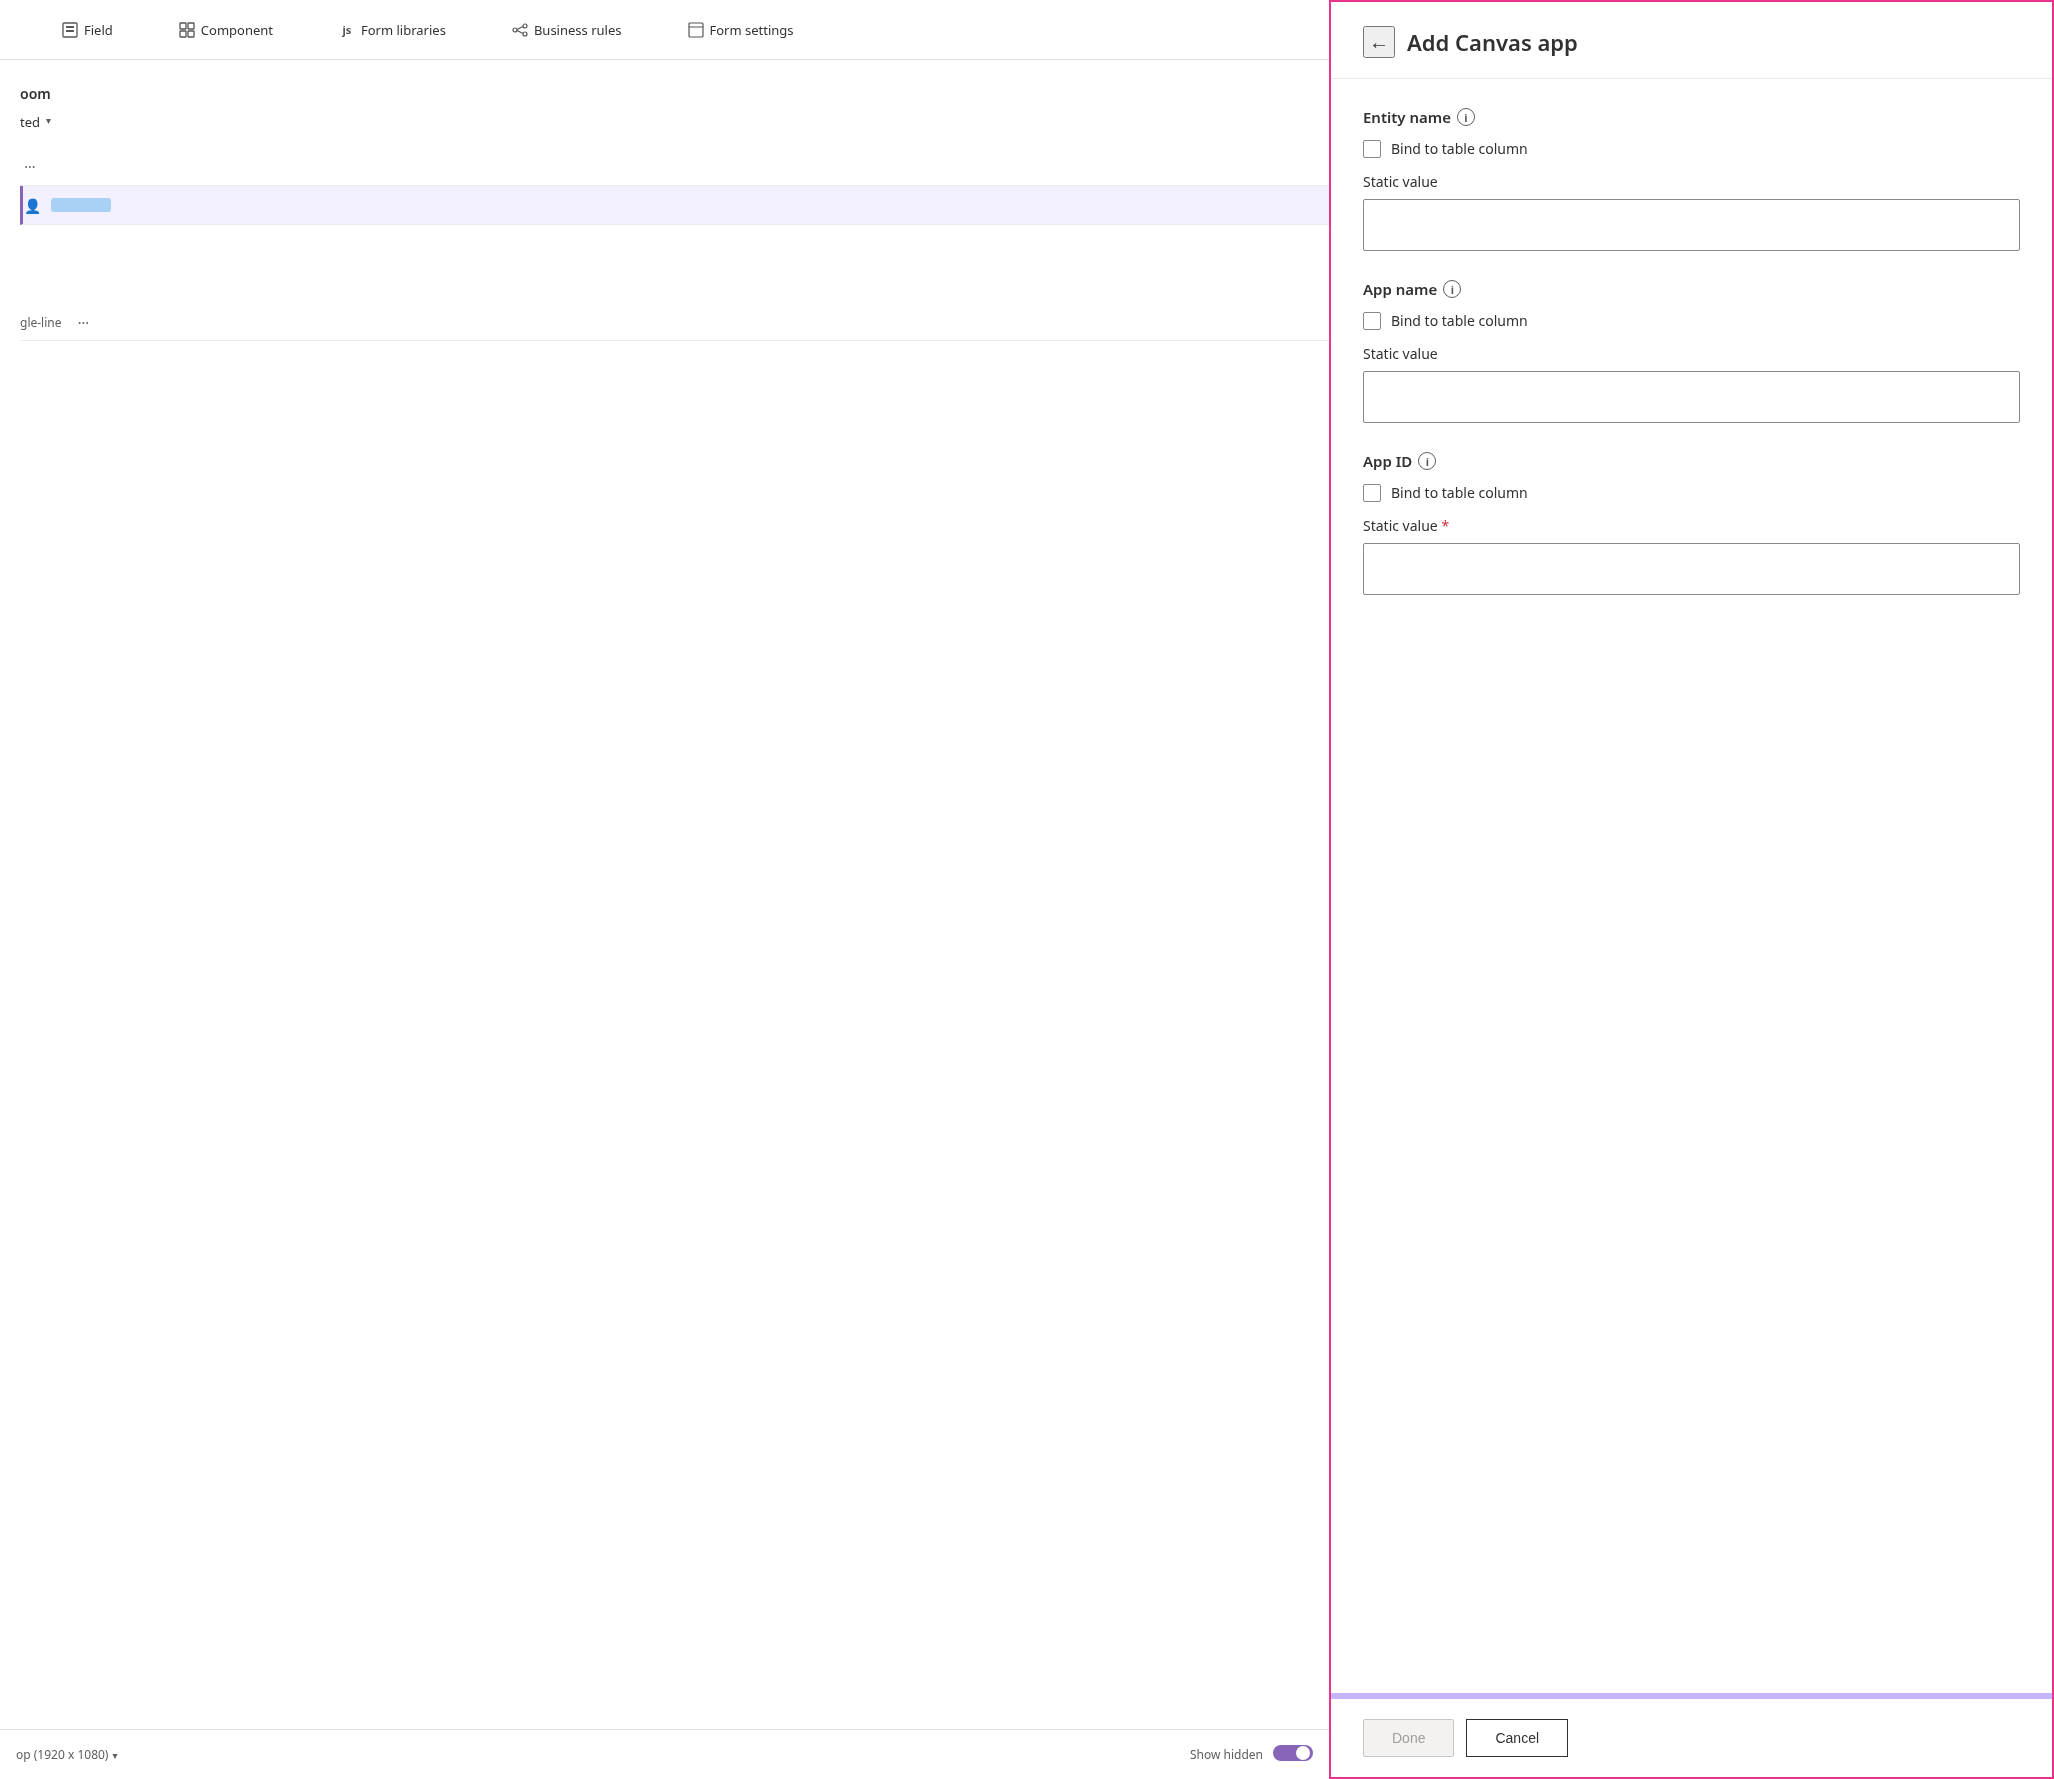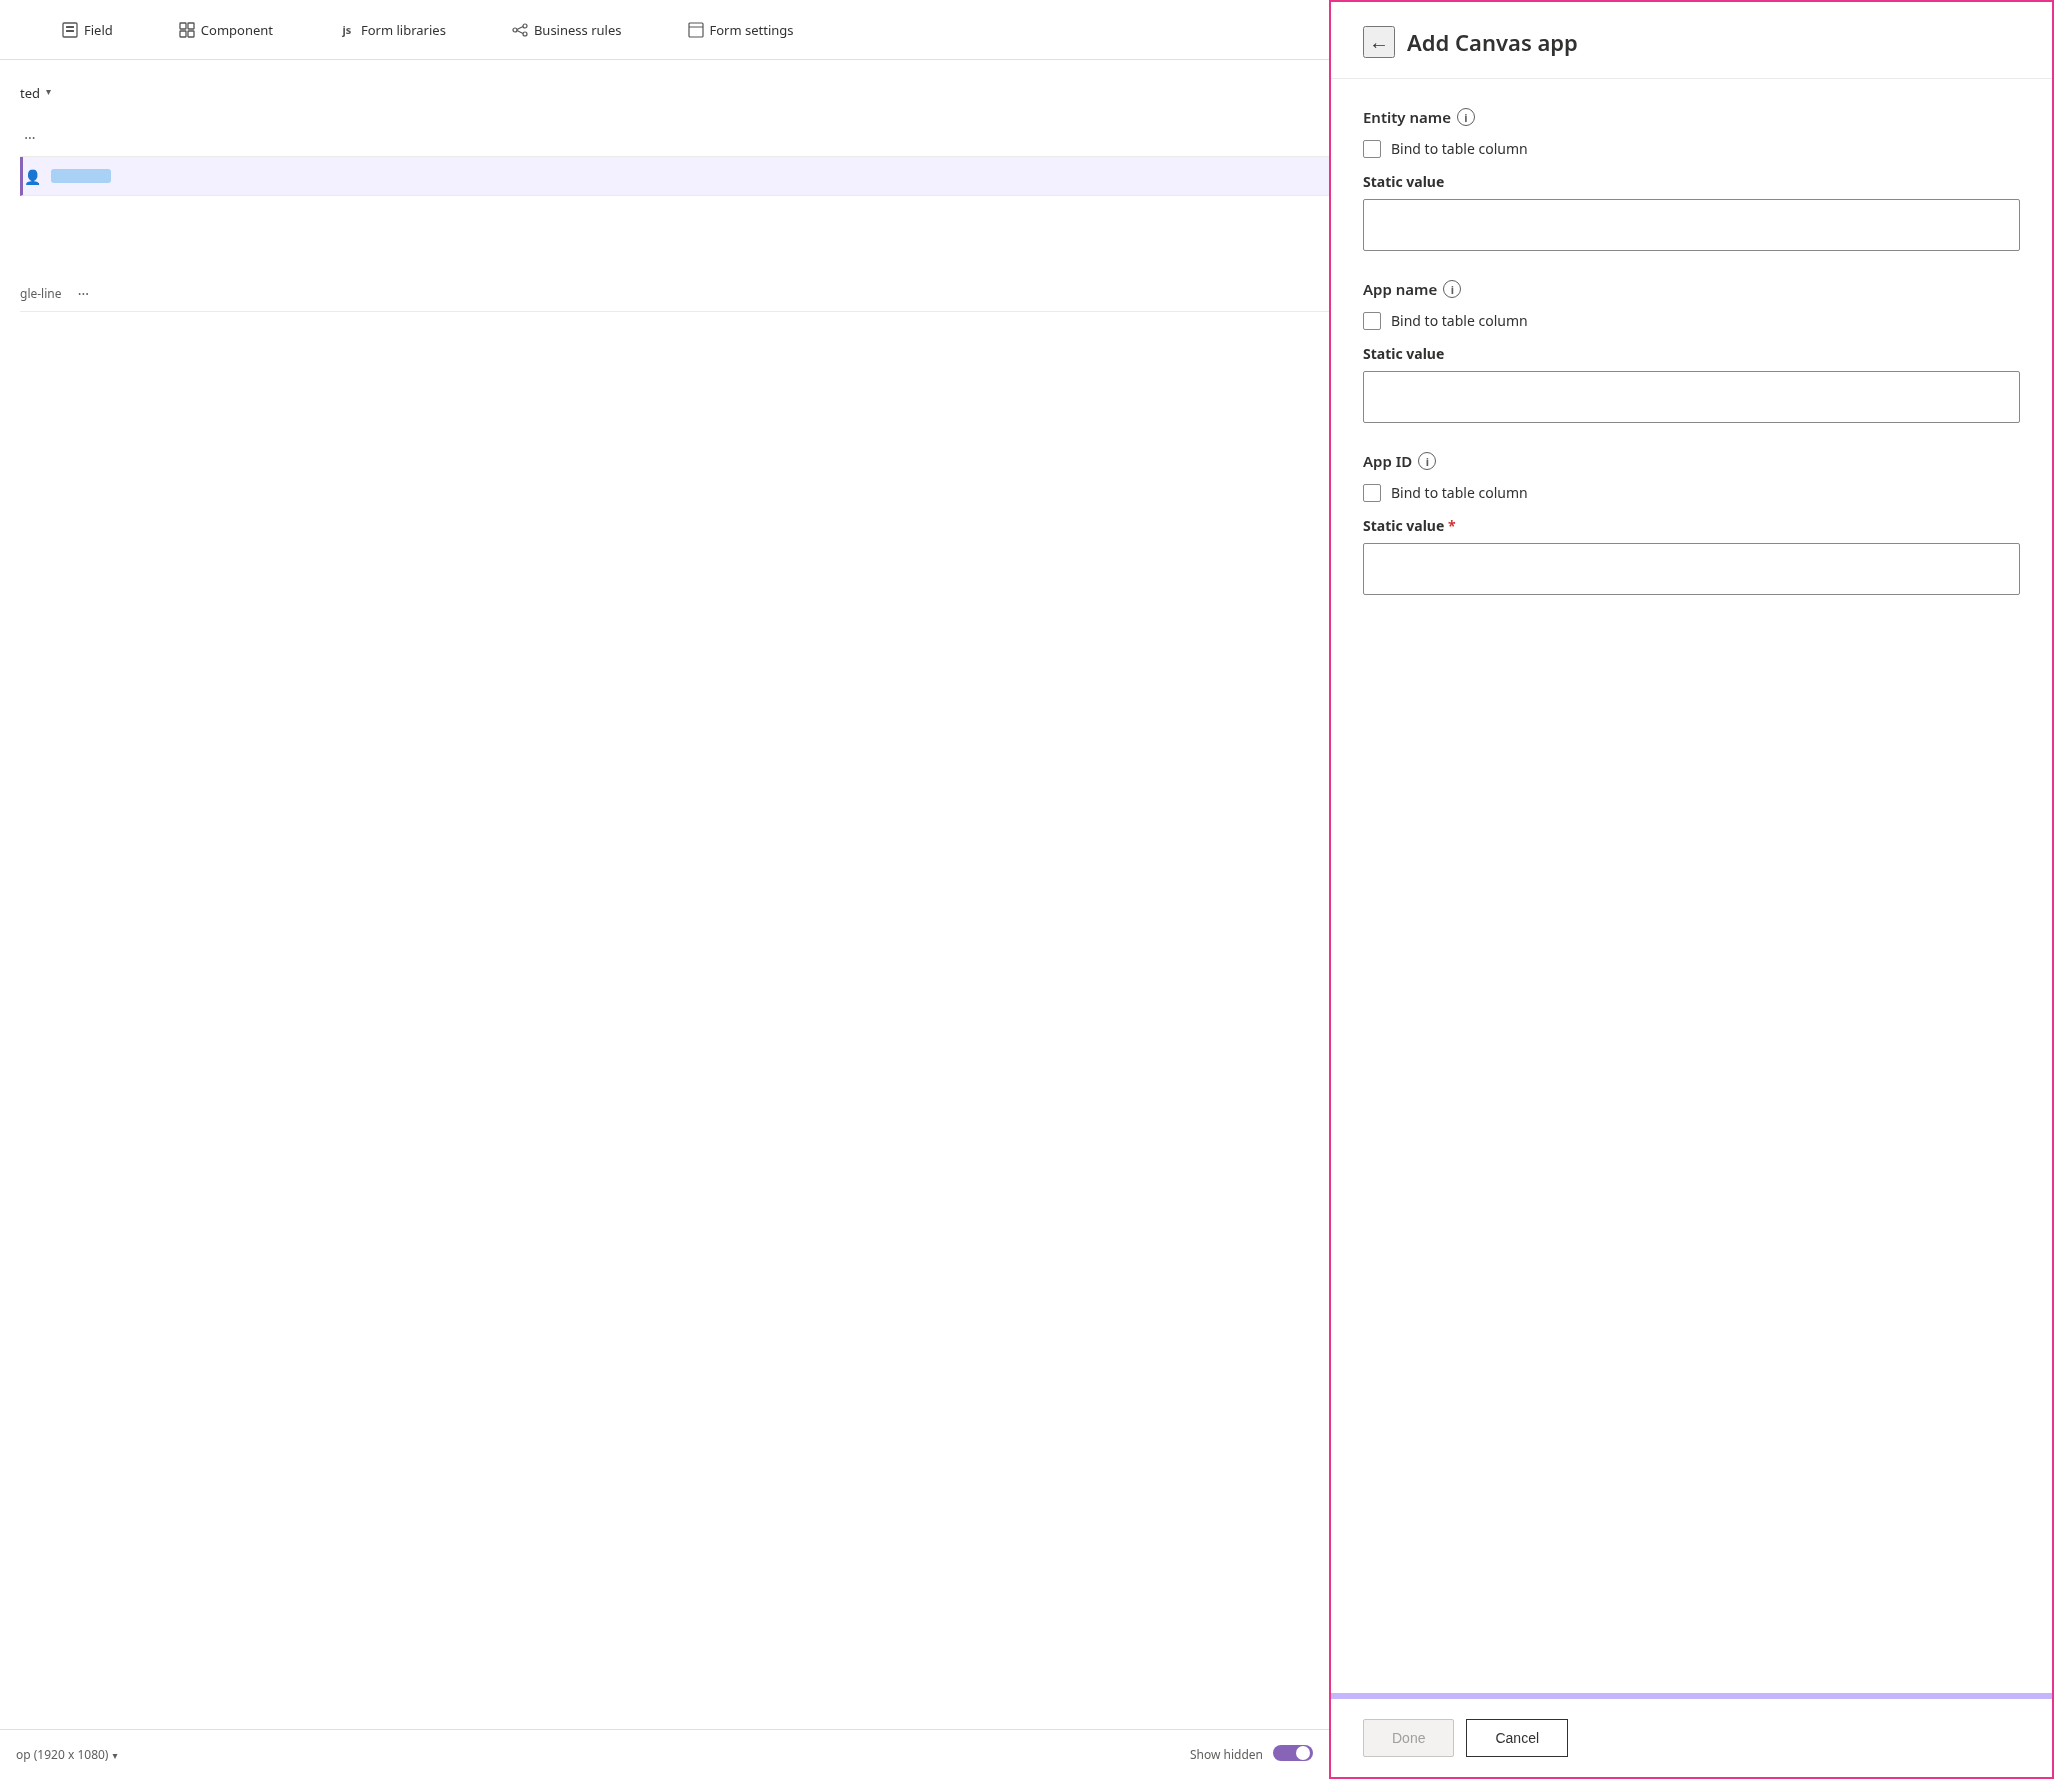--- a/index.html
+++ b/index.html
@@ -206,21 +206,21 @@
       color: #fff;
       font-size: 12px;
       font-weight: 700;
     }
     .checkbox-label {
       font-size: 14px;
       color: #323130;
     }
     .static-label {
       font-size: 14px;
-      font-weight: 700;
+      font-weight: 400;
       color: #323130;
       margin-bottom: 8px;
     }
     .required-star {
       color: #d13438;
     }
     .text-input {
       width: 100%;
       height: 52px;
       border: 1.5px solid #888;
@@ -336,20 +336,23 @@
           <rect x="1" y="1" width="14" height="14" rx="1" stroke="#555" stroke-width="1.2" fill="none"></rect>
           <line x1="1" y1="5" x2="15" y2="5" stroke="#555" stroke-width="1"></line>
         </svg>
       </span>
       <span>Form settings</span>
     </div>
   </div>
 
   <div class="form-content">
 
+    <div style="display:flex;align-items:center;gap:8px;margin-bottom:10px;">
+      <span style="font-size:14px;font-weight:600;color:#323130;">oom</span>
+    </div>
 
     <div style="display:flex;align-items:flex-start;gap:6px;margin-bottom:16px;">
       <span style="font-size:13px;color:#323130;">ted</span>
       <span class="dropdown-caret">▾</span>
     </div>
 
     <div class="field-row">
       <span class="field-icon" style="color:#605e5c;">···</span>
       <span class="field-name"></span>
       <span class="ellipsis">···</span>

